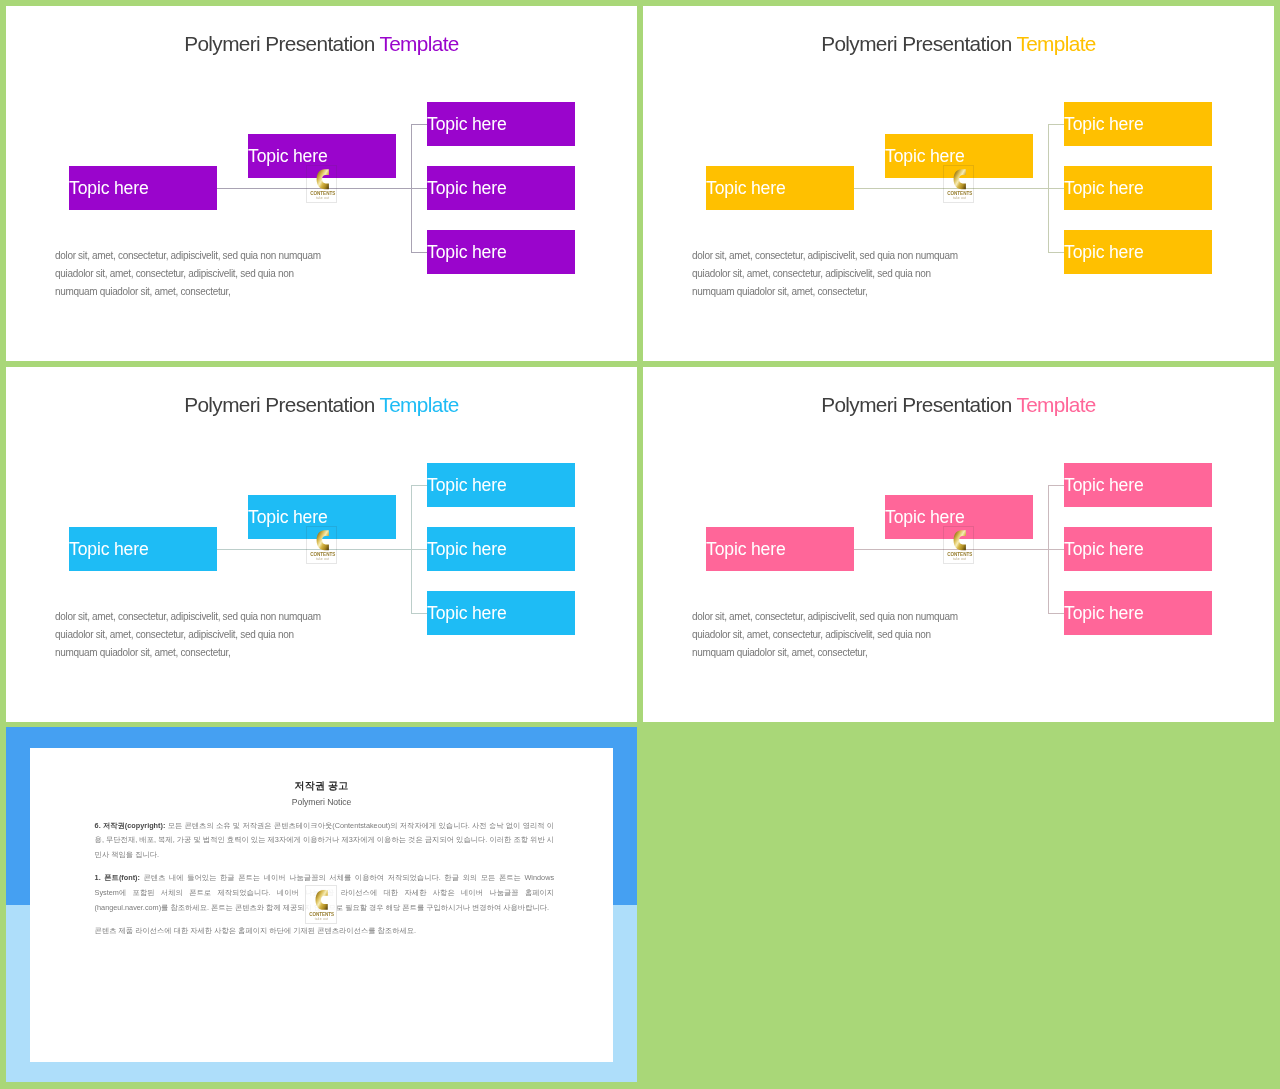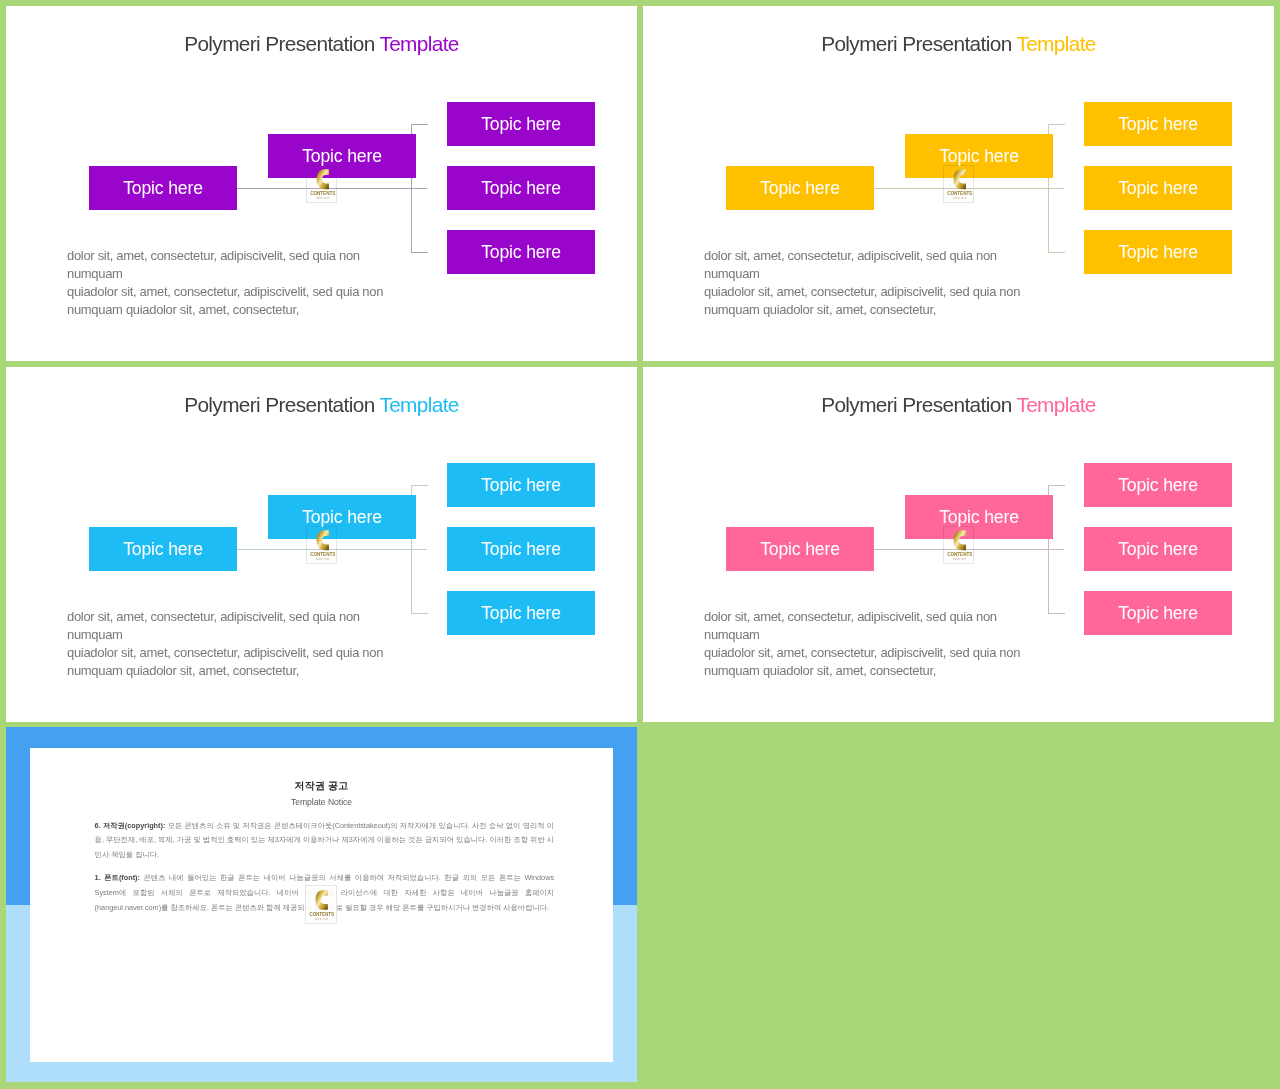--- a/index.html
+++ b/index.html
@@ -11,30 +11,30 @@
   .slide{position:absolute;background:#ffffff;overflow:hidden;}
   .s1{left:6px;  top:6px;   width:631px;height:355px;}
   .s2{left:643px;top:6px;   width:631px;height:355px;}
   .s3{left:6px;  top:367px; width:631px;height:355px;}
   .s4{left:643px;top:367px; width:631px;height:355px;}
 
   .s-title{position:absolute;left:0;top:26px;width:100%;text-align:center;
            font-size:20.8px;color:#3f3f3f;white-space:nowrap;font-weight:400;letter-spacing:-0.62px;}
   .s-title .accent{}
 
-  .box{position:absolute;display:flex;align-items:center;justify-content:center;
-       color:#ffffff;font-size:17.6px;font-weight:400;letter-spacing:-0.16px;margin-left:20px;}
+  .box{position:absolute;display:flex;align-items:center;justify-content:flex-start;
+       color:#ffffff;font-size:17.6px;font-weight:400;letter-spacing:-0.16px;}
   .b-left{left:63px; top:160px;width:148px;height:44px;}
   .b-mid {left:242px;top:128px;width:148px;height:44px;}
   .b-r1  {left:421px;top:96px; width:148px;height:44px;}
   .b-r2  {left:421px;top:160px;width:148px;height:44px;}
   .b-r3  {left:421px;top:224px;width:148px;height:44px;}
 
-  .body-text{position:absolute;left:61px;top:240.5px;width:320px;
-             font-size:13px;line-height:18.1px;color:#787878;letter-spacing:-0.315px;}
+  .body-text{position:absolute;left:49px;top:240.5px;width:320px;
+             font-size:10px;line-height:18.1px;color:#787878;letter-spacing:-0.315px;}
 
   .conn{position:absolute;background:#a9a2b3;}
   .conn-h{height:1px;}
   .conn-v{width:1px;}
 
   .logo{position:absolute;box-sizing:border-box;left:299.5px;top:158.8px;width:31.5px;height:37.8px;
         border:0.7px solid rgba(60,60,60,0.13);background:transparent;}
   .logo svg{display:block;width:31.5px;height:37.8px;}
 
   
@@ -244,24 +244,25 @@
     <text x="15.75" y="29.2" font-family="'Liberation Sans',sans-serif" font-size="4.6" font-weight="700" letter-spacing="-0.02" text-anchor="middle" fill="#9a8134">CONTENTS</text>
     <text x="15.75" y="33.3" font-family="'Liberation Sans',sans-serif" font-size="2.75" letter-spacing="0.5" text-anchor="middle" fill="#ab9a6c">take out</text>
   </svg>
       </div>
     </div>
     <div class="cr-wrap">
       <div class="cr-band-top"></div>
       <div class="cr-band-bot"></div>
       <div class="cr-paper"></div>
       <div class="cr-h1">저작권 공고</div>
-      <div class="cr-h2">Template Notice</div>
+      <div class="cr-h2">Polymeri Notice</div>
       <div class="cr-body">
         <p><b>6. 저작권(copyright):</b> <span>모든 콘텐츠의 소유 및 저작권은 콘텐츠테이크아웃(Contentstakeout)의 저작자에게 있습니다. 사전 승낙 없이 영리적 이용, 무단전재, 배포, 복제, 가공 및 법적인 효력이 있는 제3자에게 이용하거나 제3자에게 이용하는 것은 금지되어 있습니다. 이러한 조항 위반 시 민사 책임을 집니다.</span></p>
         <p><b>1. 폰트(font):</b> <span>콘텐츠 내에 들어있는 한글 폰트는 네이버 나눔글꼴의 서체를 이용하여 저작되었습니다. 한글 외의 모든 폰트는 Windows System에 포함된 서체의 폰트로 제작되었습니다. 네이버 나눔글꼴 라이선스에 대한 자세한 사항은 네이버 나눔글꼴 홈페이지(hangeul.naver.com)를 참조하세요. 폰트는 콘텐츠와 함께 제공되지 않으므로 필요할 경우 해당 폰트를 구입하시거나 변경하여 사용바랍니다.</span></p>
+        <p><span>콘텐츠 제품 라이선스에 대한 자세한 사항은 홈페이지 하단에 기재된 콘텐츠라이선스를 참조하세요.</span></p>
       </div>
     </div>
     <div class="cr-logo">
       <svg viewBox="0 0 31.5 37.8">
     <defs>
       <linearGradient id="gold4" x1="0" y1="0.08" x2="0.95" y2="0.95">
         <stop offset="0%" stop-color="#4c3a0c"></stop>
         <stop offset="12%" stop-color="#9d7d1d"></stop>
         <stop offset="30%" stop-color="#d9bb52"></stop>
         <stop offset="48%" stop-color="#f6ecb6"></stop>

